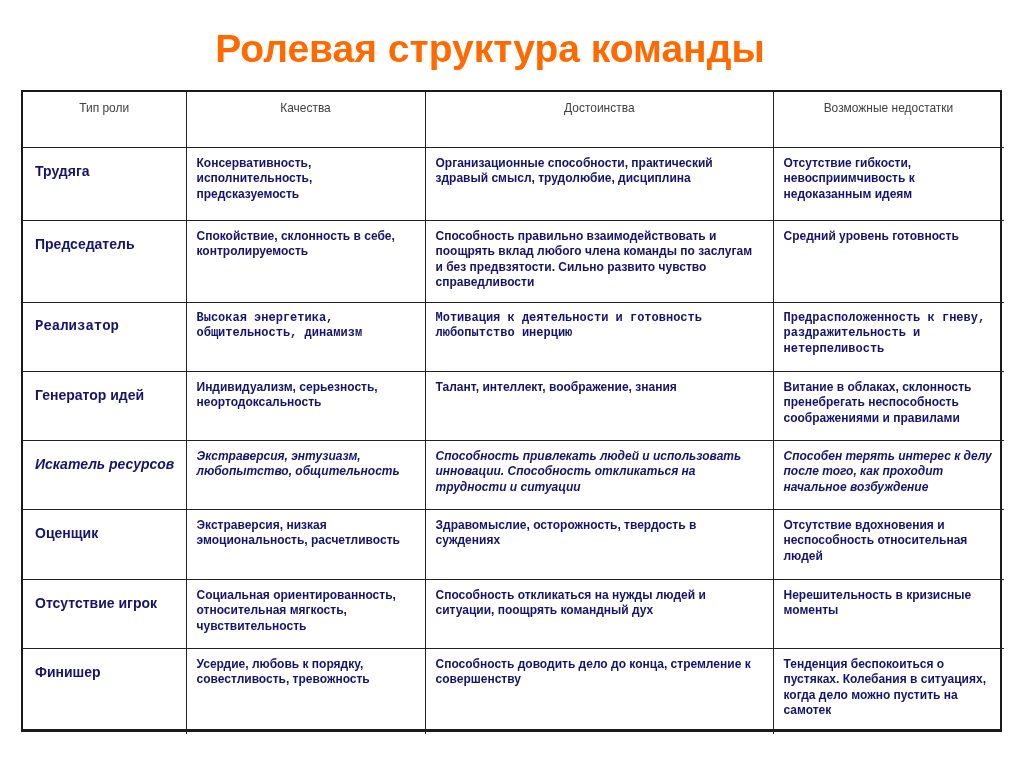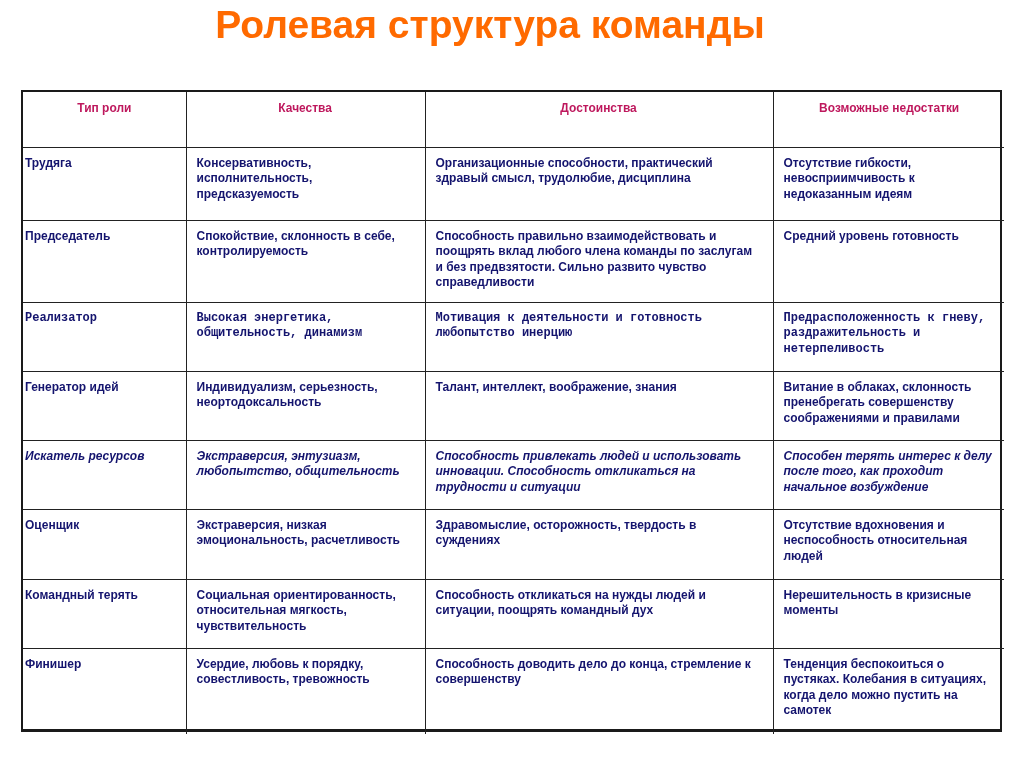--- a/index.html
+++ b/index.html
@@ -11,21 +11,21 @@
       overflow: hidden;
     }
     body {
       position: relative;
       font-family: "Liberation Sans", "DejaVu Sans", sans-serif;
     }
     .title {
       position: absolute;
       left: 0;
       width: 980px;
-      top: 1px;
+      top: 25px;
       text-align: center;
       font-size: 39px;
       font-weight: bold;
       color: #ff6a00;
       letter-spacing: 0px;
       margin: 0;
       line-height: 48px;
       padding-left: 0;
     }
     .table-wrap {
@@ -51,33 +51,34 @@
       font-size: 12px;
       font-weight: bold;
       line-height: 15.5px;
       padding: 0;
     }
     tr:first-child th { border-top: none; }
     tr td:first-child, tr th:first-child { border-left: none; }
     tr td:last-child, tr th:last-child { border-right: none; }
     tr:last-child td { border-bottom: none; }
     th {
-      font-weight: bold;
+      font-weight: normal;
       font-size: 13px;
       text-align: center;
       padding-top: 8px;
-      color: #be185d;
+      color: #404040;
     }
     th span { display: inline-block; transform: scaleX(0.92); transform-origin: center; }
     td .cell {
       padding: 8px 10px 6px 10px;
     }
     td.role .cell {
-      padding-left: 2px;
-      font-size: 12px;
+      padding-left: 12px;
+      font-size: 14px;
+      margin-top: 8px;
     }
     col.c1 { width: 163px; }
     col.c2 { width: 239px; }
     col.c3 { width: 348px; }
     col.c4 { width: 231px; }
     tr.header-row { height: 55px; }
     tr.r-0 { height: 73px; }
     tr.r-1 { height: 82px; }
     tr.r-2 { height: 69px; font-family: Liberation Mono, monospace; }
     tr.r-3 { height: 69px; }
@@ -156,21 +157,21 @@
       <td class="role">
             <div class="cell">Генератор идей</div>
           </td>
       <td>
             <div class="cell">Индивидуализм, серьезность, неортодоксальность</div>
           </td>
       <td>
             <div class="cell">Талант, интеллект, воображение, знания</div>
           </td>
       <td>
-            <div class="cell">Витание в облаках, склонность пренебрегать совершенству соображениями и правилами</div>
+            <div class="cell">Витание в облаках, склонность пренебрегать неспособность соображениями и правилами</div>
           </td>
     </tr>
 
     <tr class="r-4">
       <td class="role">
             <div class="cell">Искатель ресурсов</div>
           </td>
       <td>
             <div class="cell">Экстраверсия, энтузиазм, любопытство, общительность</div>
           </td>
@@ -192,21 +193,21 @@
       <td>
             <div class="cell">Здравомыслие, осторожность, твердость в суждениях</div>
           </td>
       <td>
             <div class="cell">Отсутствие вдохновения и неспособность относительная людей</div>
           </td>
     </tr>
 
     <tr class="r-6">
       <td class="role">
-            <div class="cell">Командный терять</div>
+            <div class="cell">Отсутствие игрок</div>
           </td>
       <td>
             <div class="cell">Социальная ориентированность, относительная мягкость, чувствительность</div>
           </td>
       <td>
             <div class="cell">Способность откликаться на нужды людей и ситуации, поощрять командный дух</div>
           </td>
       <td>
             <div class="cell">Нерешительность в кризисные моменты</div>
           </td>

